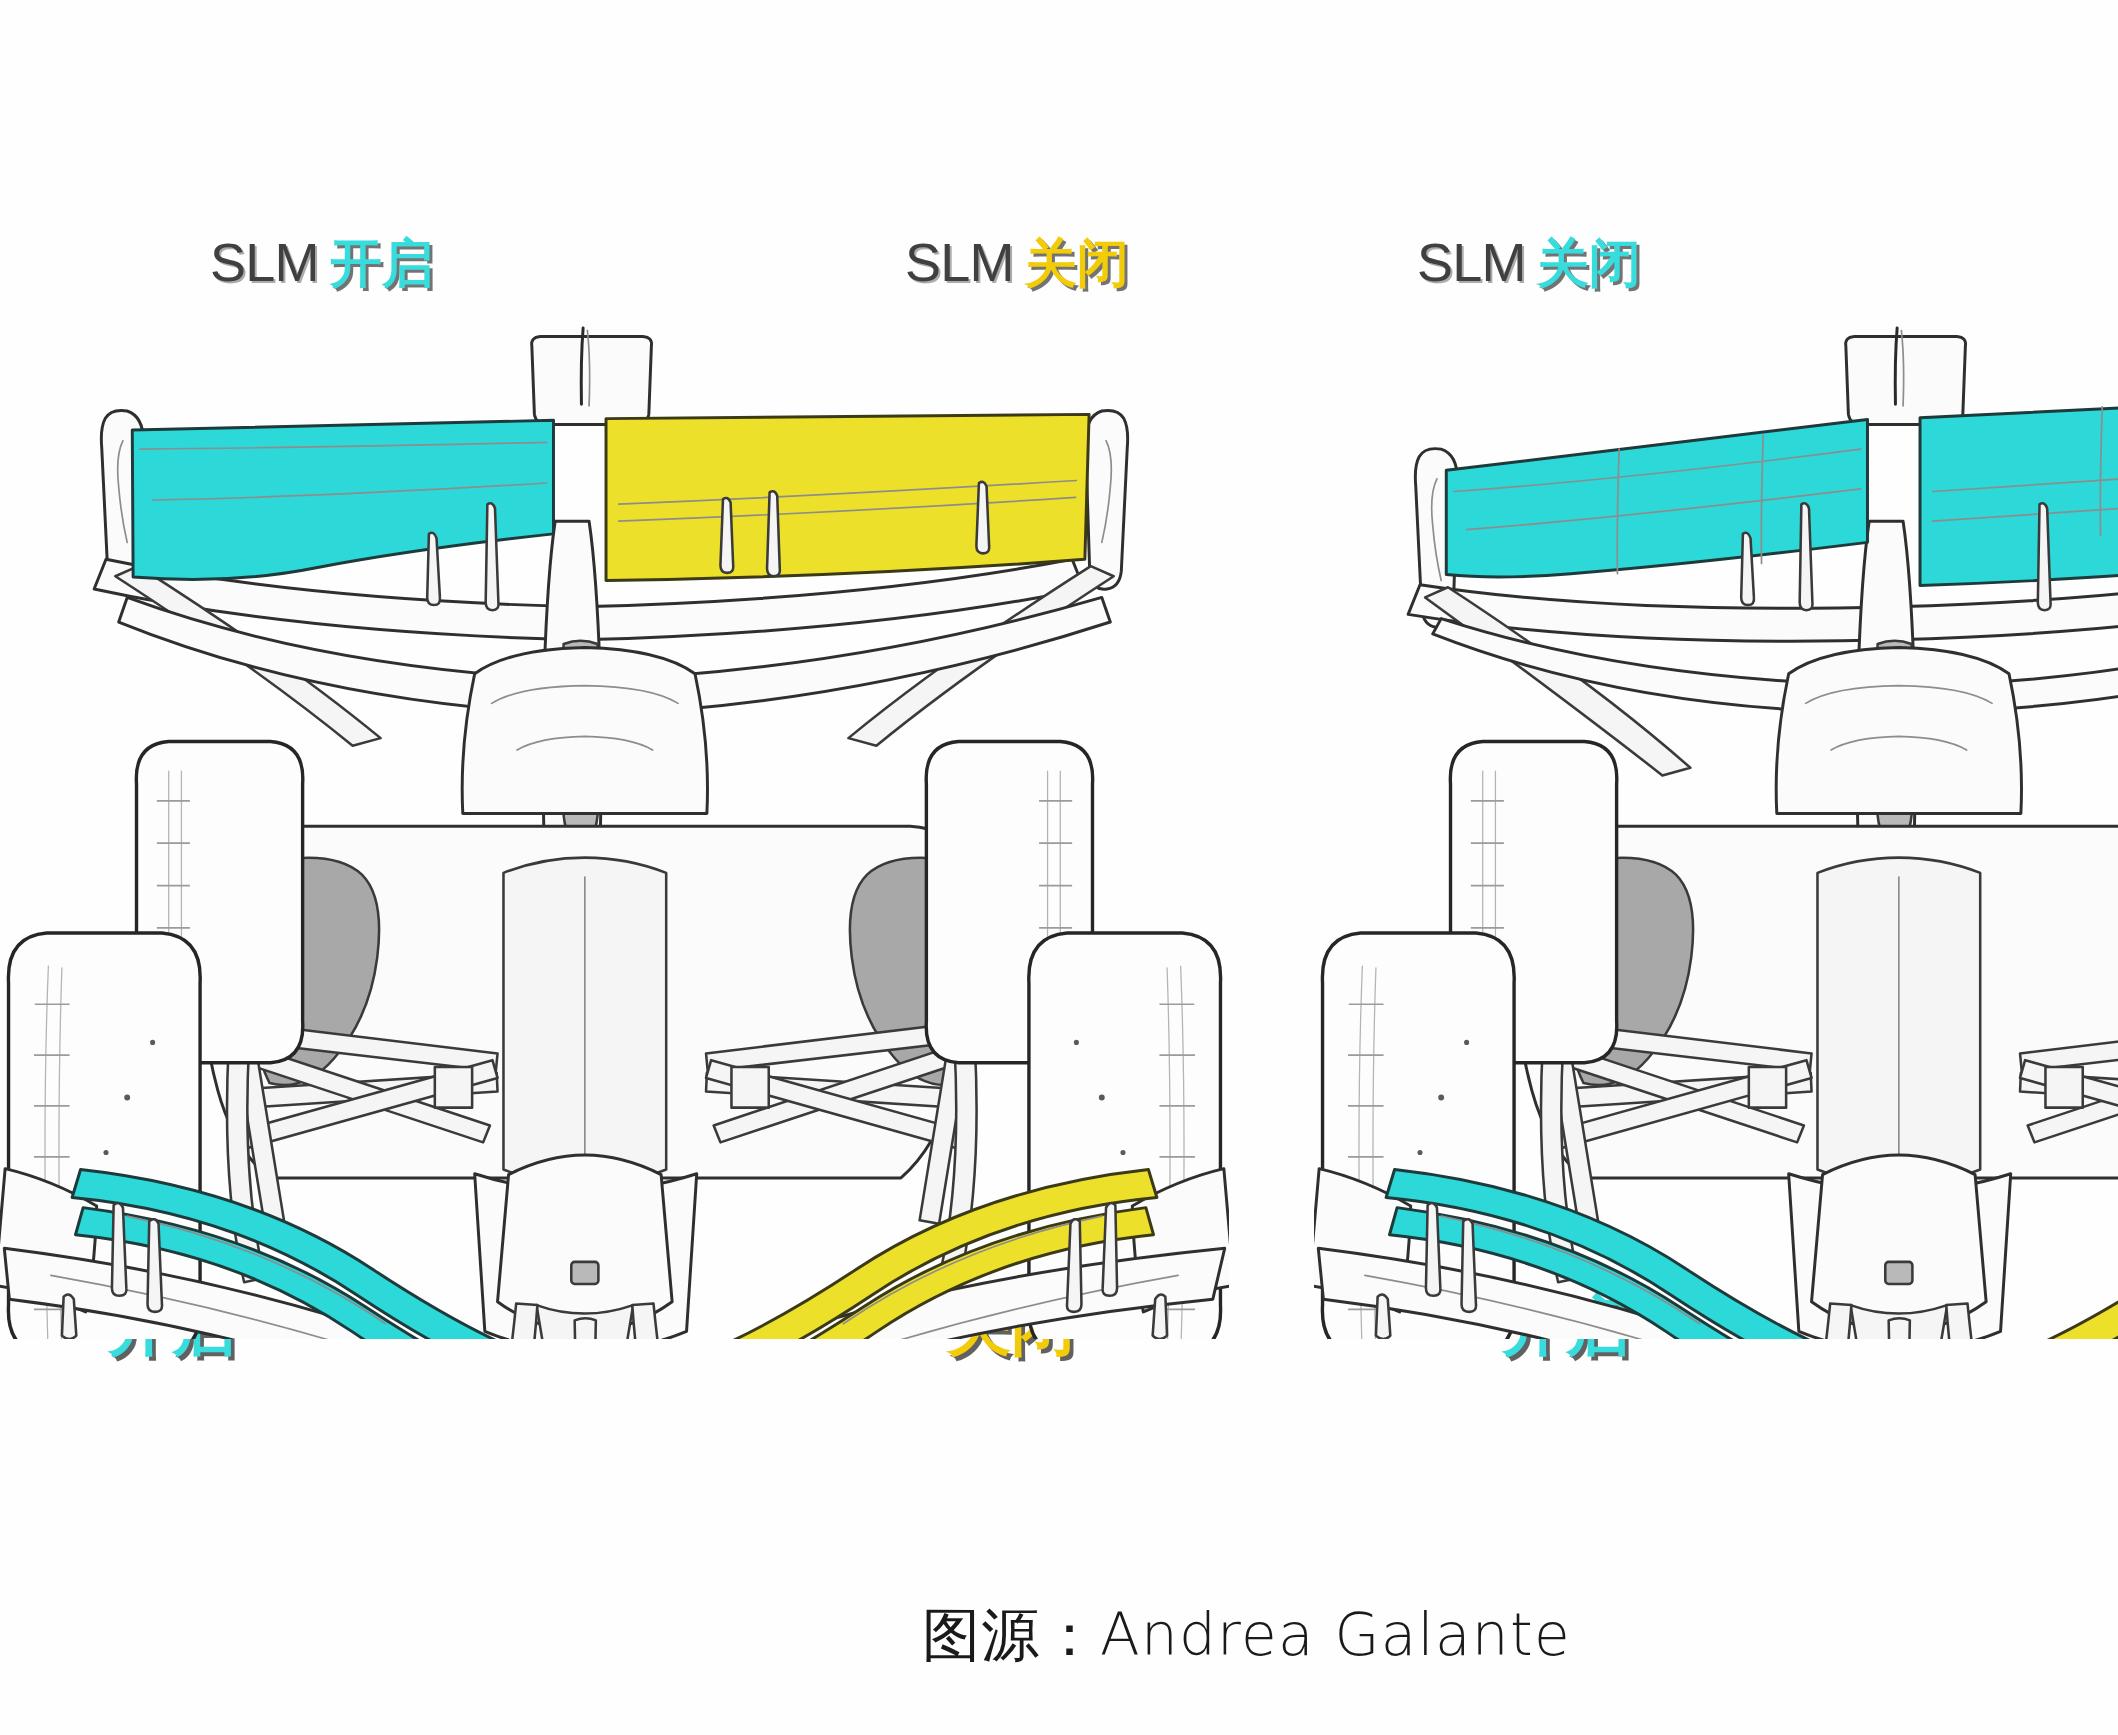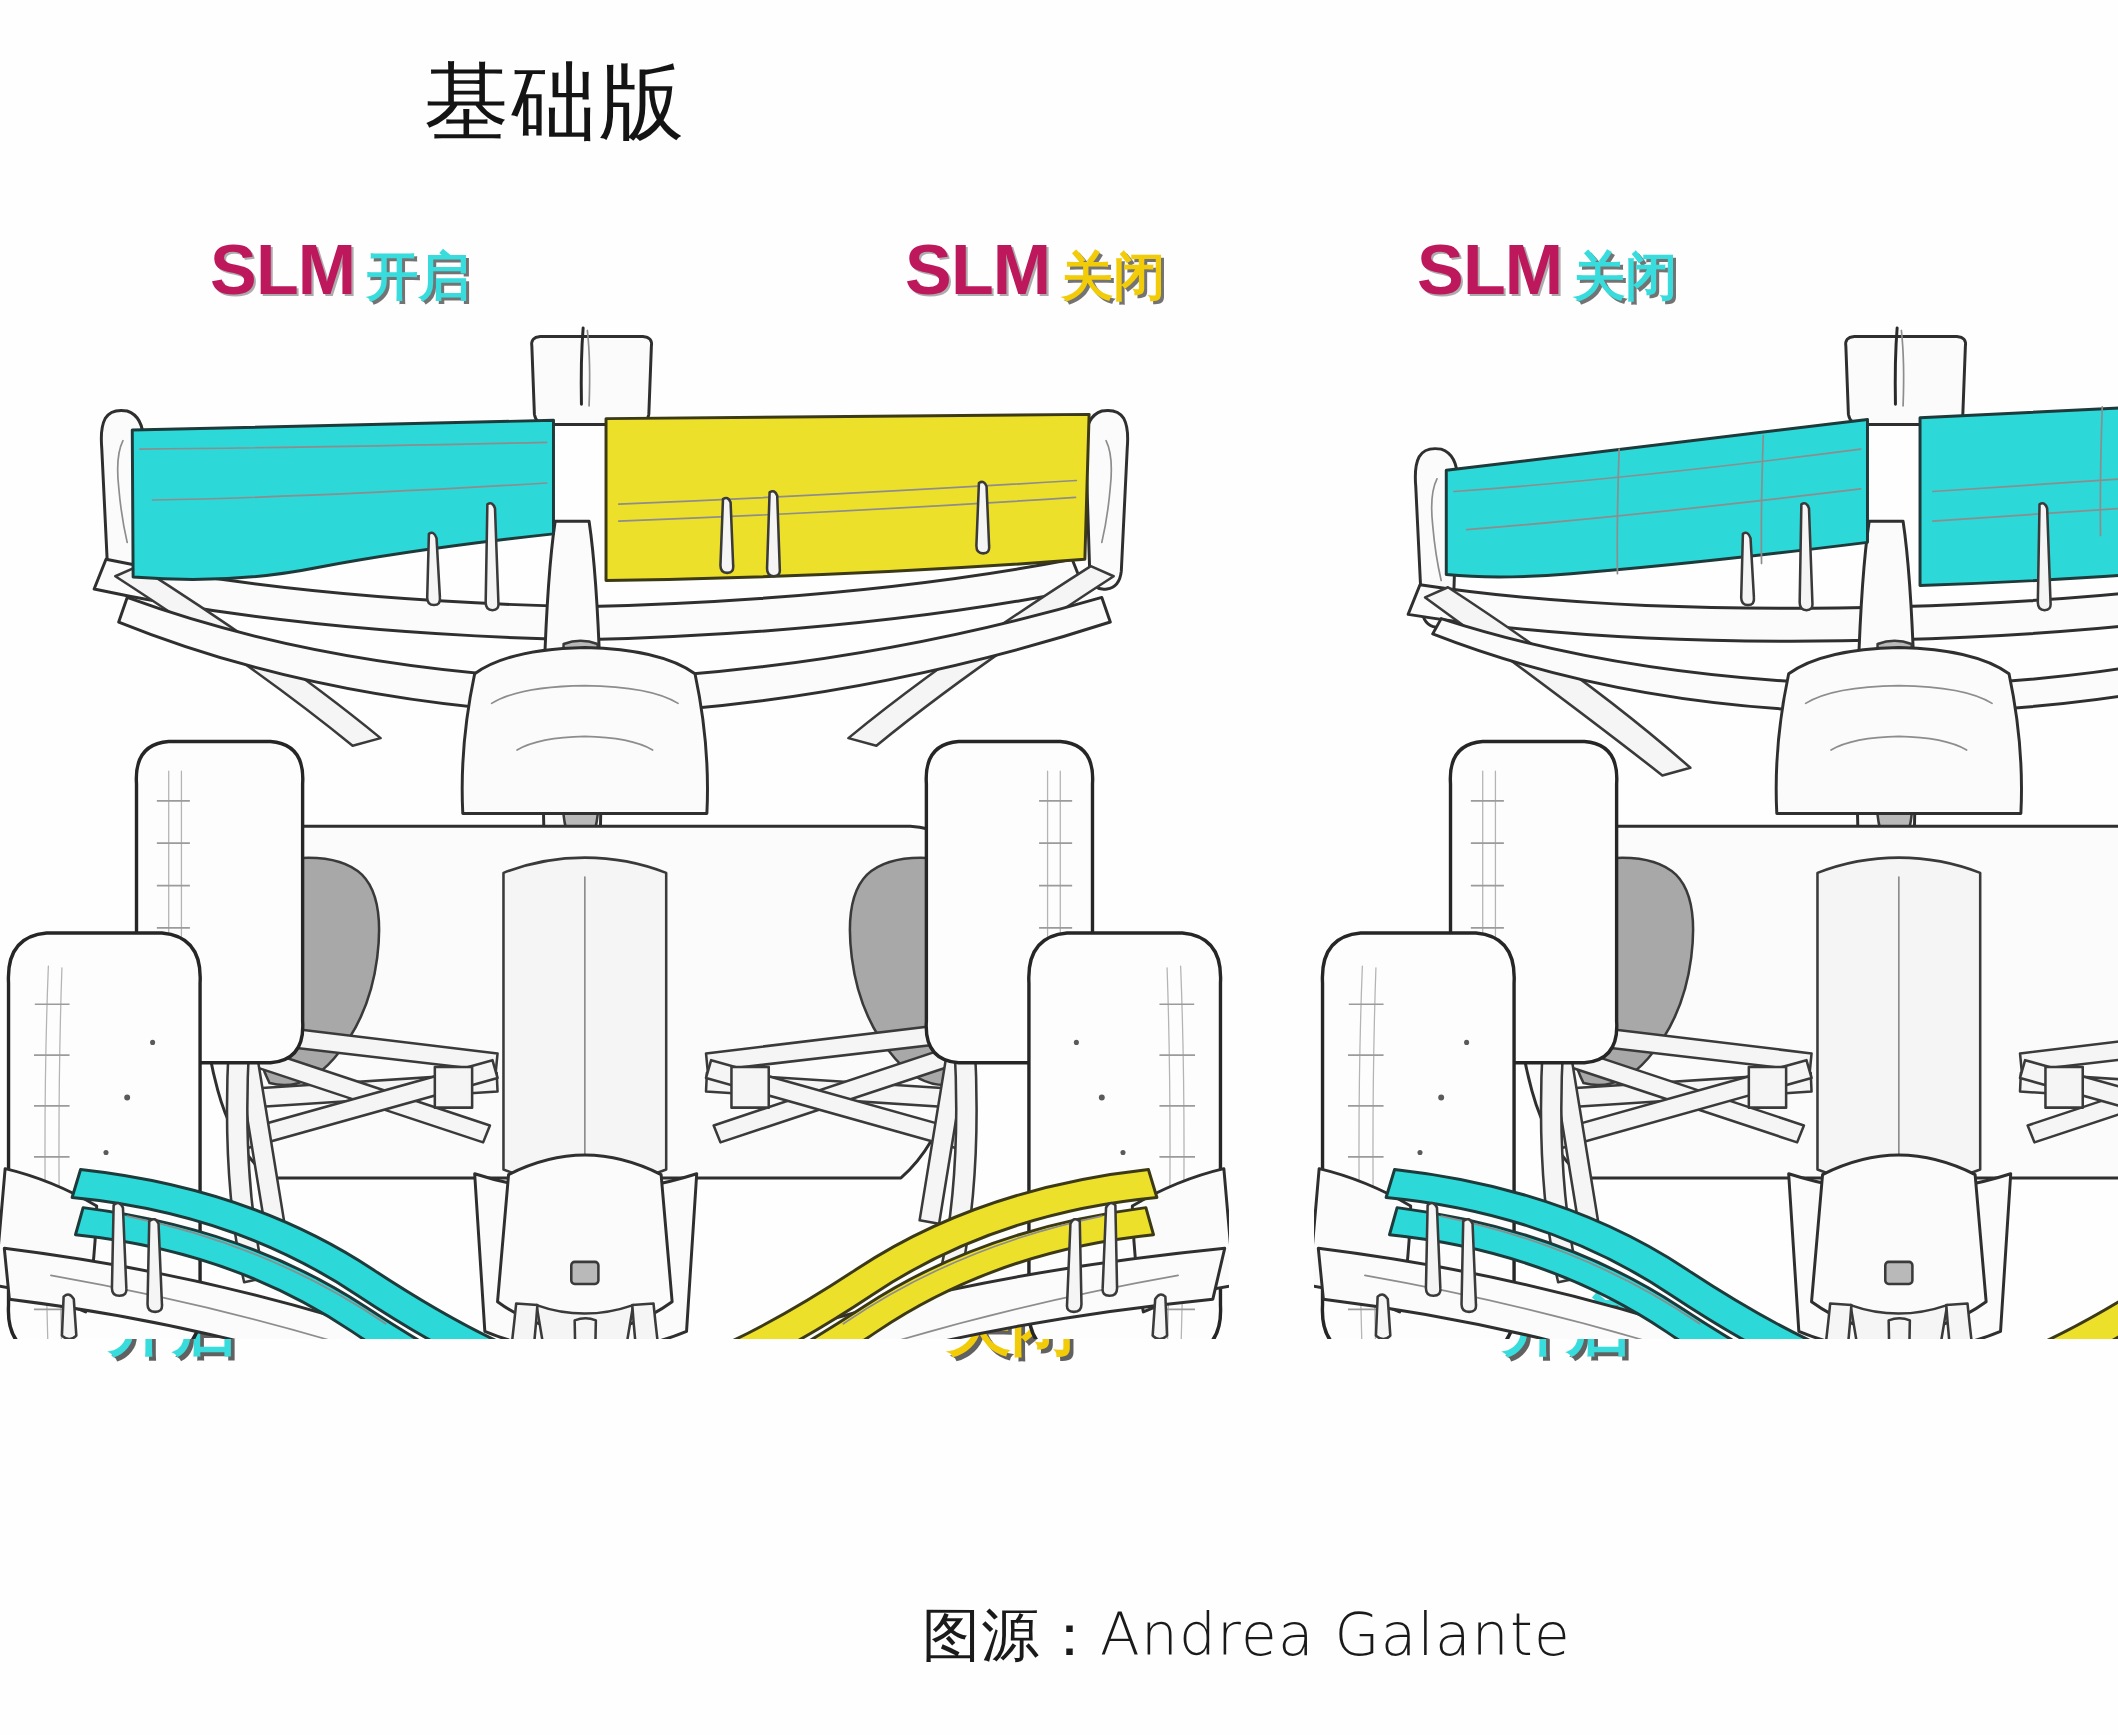--- a/index.html
+++ b/index.html
@@ -17,22 +17,22 @@
   #title-left{left:424px;top:59px;}
   #title-right{left:1750px;top:55px;}
 
   
   .slm-label{
     position:absolute;white-space:nowrap;line-height:1;
     font-size:50px;font-weight:bold;
     font-family:"DejaVu Sans","Liberation Sans",sans-serif;
   }
   .slm-label .slm-key{
-    color:#be185d;font-family:"Liberation Sans",sans-serif;
-    font-weight:bold;font-size:70px;letter-spacing:-0.8px;
+    color:#404040;font-family:"Liberation Sans",sans-serif;
+    font-weight:normal;font-size:54px;letter-spacing:-0.8px;
     text-shadow:2.1px 2.1px 0 rgba(0,0,0,.32);
   }
   .slm-label .slm-val{
     font-weight:bold;margin-left:11px;font-size:52px;
     text-shadow:3px 3px 0 rgba(0,0,0,.55);
   }
   .v-cyan{color:#38DCDC;}
   .v-yellow{color:#F2CC09;}
 
   #slm-l1{left:210px;top:235px;}
@@ -71,21 +71,20 @@
   .yellowfill{fill:#EDE02B;stroke:#3c3a16;stroke-width:7;stroke-linejoin:round;}
   .rotarrow{fill:none;stroke:#E8441A;stroke-width:16;stroke-linecap:round;}
   .rotarrow-head{fill:#E8441A;}
   .bigarrow{fill:#E32213;}
 </style>
 </head>
 <body>
 
 <div class="stage">
 
-  <div class="panel-title" id="title-left">基础版</div>
 
 
   <div class="slm-label" id="slm-l1">
     <span class="slm-key">SLM</span><span class="slm-val v-cyan">开启</span>
   </div>
 
   <div class="slm-label" id="slm-l2">
     <span class="slm-key">SLM</span><span class="slm-val v-yellow">关闭</span>
   </div>
 

